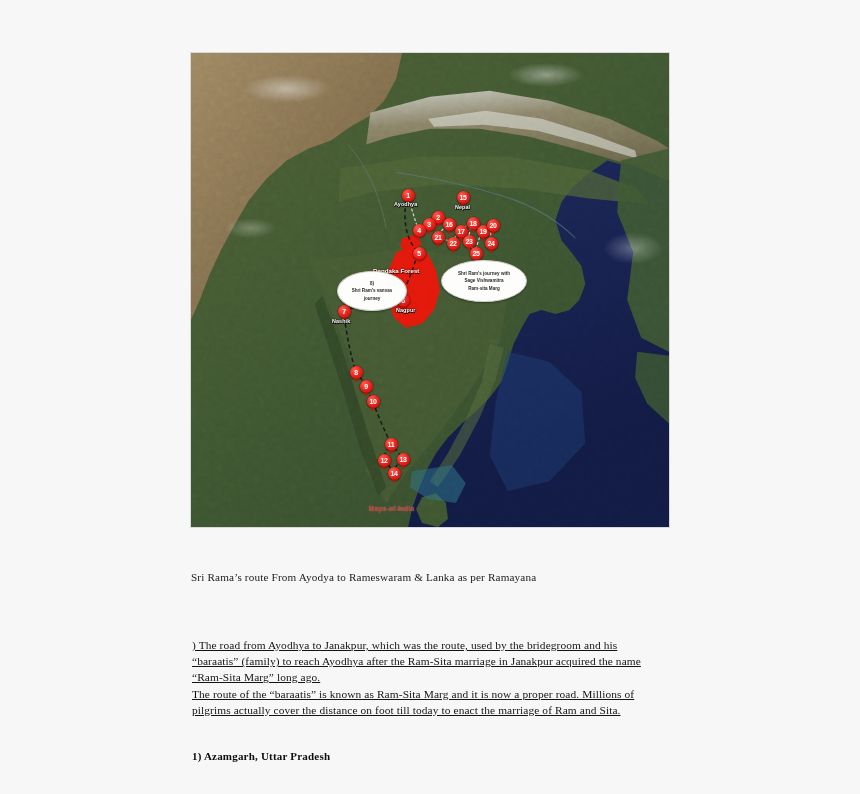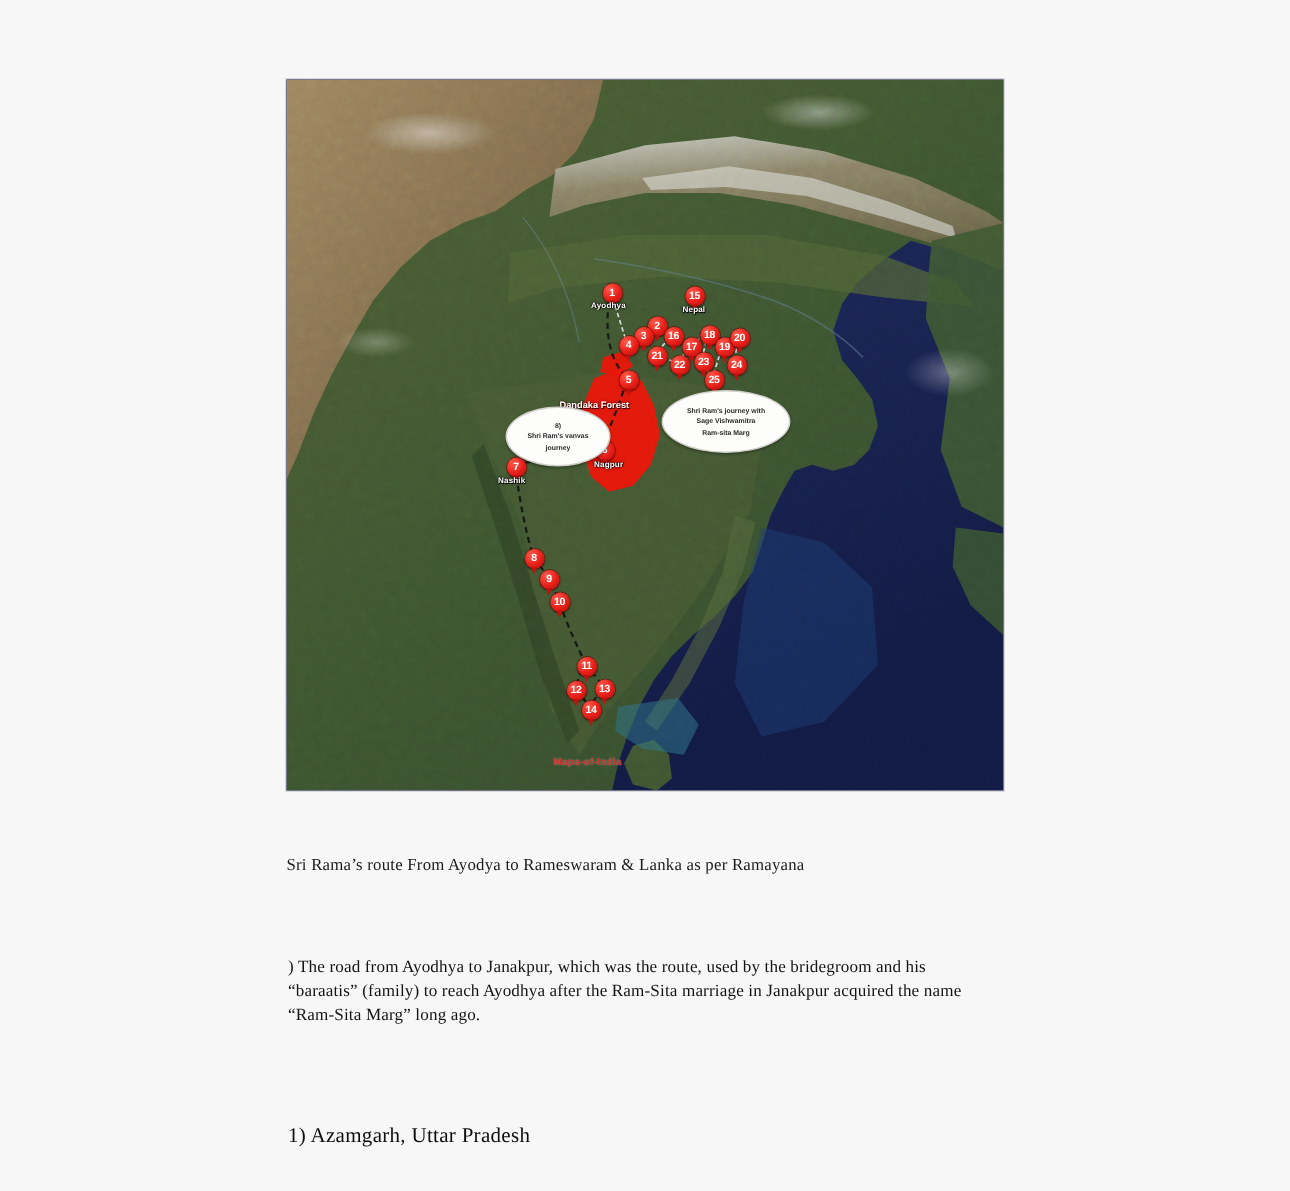--- a/index.html
+++ b/index.html
@@ -58,31 +58,32 @@
 
   
   .body-block {
     position: absolute;
     left: 192px;
     top: 625px;
     width: 470px;
     font-size: 11.4px;
     line-height: 1.42;
     color: #141414;
+    text-decoration: underline;
   }
   .body-block p {
     margin: 0;
     letter-spacing: .1px;
   }
   .heading-item {
     position: absolute;
     left: 192px;
     top: 738px;
-    font-size: 14px;
-    font-weight: normal;
+    font-size: 11px;
+    font-weight: bold;
     letter-spacing: .2px;
     color: #0d0d0d;
   }
 
   
   .marker {
     position: absolute;
     width: 13px;
     height: 13px;
     margin-left: -6.5px;
@@ -328,17 +329,18 @@
         <div class="marker" style="left: 285px; top: 200px;">25</div>
       </div>
 
     <div class="watermark" style="left:178px; top:452px;">Maps-of-India</div>
   </div>
 
   <div class="caption">Sri Rama’s  route  From Ayodya to Rameswaram &amp; Lanka as per  Ramayana</div>
 
   <div class="body-block">
     <p>) The road from Ayodhya to Janakpur, which was the route, used by the bridegroom and his “baraatis” (family) to reach Ayodhya after the Ram-Sita marriage in Janakpur acquired the name “Ram-Sita Marg” long ago.</p>
+    <p>The route of the “baraatis” is known as Ram-Sita Marg and it is now a proper road. Millions of pilgrims actually cover the distance on foot till today to enact the marriage of Ram and Sita.</p>
   </div>
 
   <div class="heading-item">1) Azamgarh, Uttar Pradesh</div>
 
 </div>
 
 </body></html>

